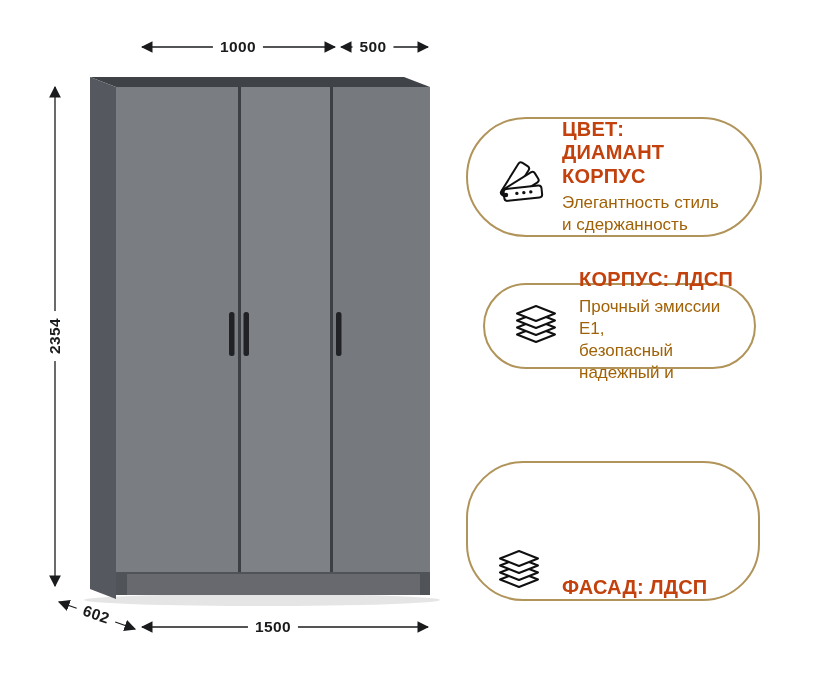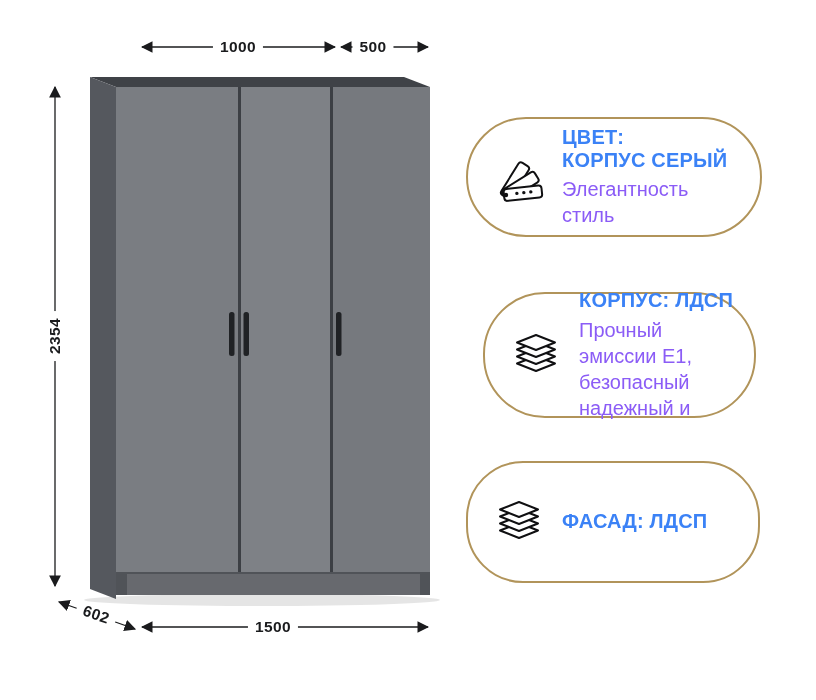--- a/index.html
+++ b/index.html
@@ -15,26 +15,26 @@
     padding:0 7px;transform:translate(-50%,-50%);white-space:nowrap;line-height:1.2;
   }
   .dim-label.v{transform:translate(-50%,-50%) rotate(-90deg);}
   .dim-label.diag{transform:translate(-50%,-50%) rotate(19deg);}
   
   .badge{
     position:absolute;display:flex;align-items:center;
     background:#ffffff;border:2.5px solid #b1945a;box-sizing:border-box;
   }
   #badge-color {left:466px;top:117px;width:296px;height:120px;border-radius:62px;}
-  #badge-body  {left:483px;top:292px;width:273px;height:126px;border-radius:62px;}
-  #badge-facade{left:466px;top:461px;width:294px;height:122px;border-radius:57px;}
+  #badge-body  {left:483px;top:283px;width:273px;height:86px;border-radius:62px;}
+  #badge-facade{left:466px;top:461px;width:294px;height:140px;border-radius:57px;align-items:flex-end;}
   .badge .icon{flex:0 0 auto;margin-left:23px;}
   .badge .text{margin-left:15px;padding-right:16px;}
-  .badge .title{font-size:20px;font-weight:bold;color:#3b82f6;line-height:1.17;letter-spacing:.2px;}
-  .badge .sub{font-size:20px;color:#8b5cf6;line-height:1.3;margin-top:4px;}
+  .badge .title{font-size:20px;font-weight:bold;color:#c2410c;line-height:1.17;letter-spacing:.2px;}
+  .badge .sub{font-size:17px;color:#a16207;line-height:1.3;margin-top:4px;}
 </style>
 </head>
 <body>
 
 <div class="stage">
 
   <svg class="scene" width="816" height="700" viewBox="0 0 816 700">
     <defs>
       <marker id="ah" viewBox="0 0 10 10" refX="9" refY="5" markerWidth="9" markerHeight="9" orient="auto-start-reverse">
         <path d="M0,0 L10,5 L0,10 z" fill="#1a1b1d"></path>
@@ -96,24 +96,25 @@
       <g fill="#101012">
         <circle cx="26" cy="45.5" r="1.7" transform="rotate(-6 15 46)"></circle>
         <circle cx="33" cy="45.5" r="1.7" transform="rotate(-6 15 46)"></circle>
         <circle cx="40" cy="45.5" r="1.7" transform="rotate(-6 15 46)"></circle>
         <circle cx="15" cy="46" r="2.2"></circle>
       </g>
     </svg>
     <div class="text">
       <div class="title">
         <div>ЦВЕТ:</div>
-        <div>КОРПУС СЕРЫЙ</div>
+        <div>ДИАМАНТ КОРПУС</div>
       </div>
       <div class="sub">
         <div>Элегантность стиль</div>
+        <div>и сдержанность</div>
       </div>
     </div>
   </div>
 
   <div class="badge" id="badge-body">
     <svg class="icon" width="56" height="56" viewBox="0 0 56 56">
       <g fill="#ffffff" stroke="#101012" stroke-width="2" stroke-linejoin="round">
         <path d="M28 29 L47 36.5 L28 44 L9 36.5 Z"></path>
         <path d="M28 22 L47 29.5 L28 37 L9 29.5 Z"></path>
         <path d="M28 15 L47 22.5 L28 30 L9 22.5 Z"></path>

